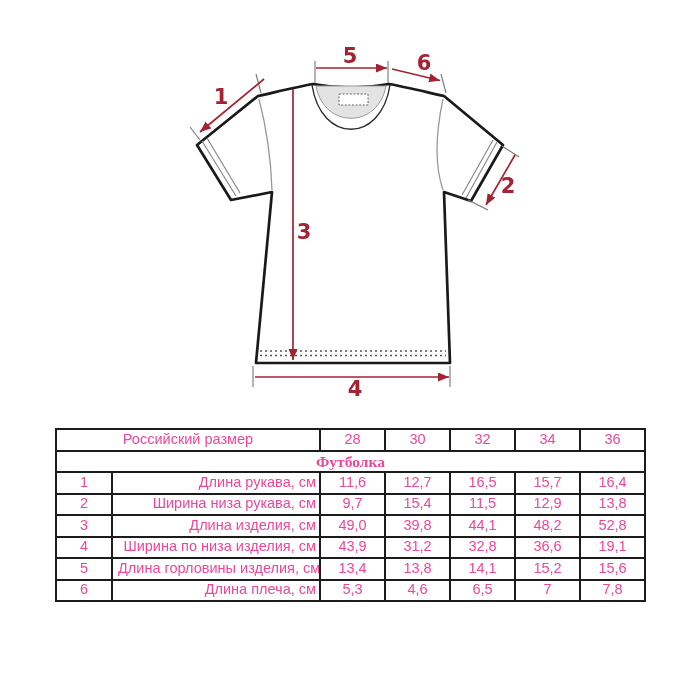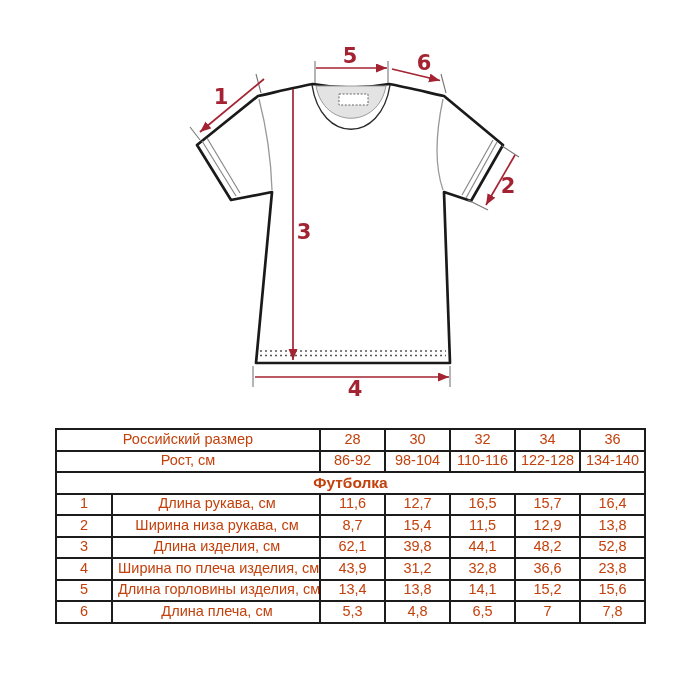--- a/index.html
+++ b/index.html
@@ -1,25 +1,25 @@
 <!DOCTYPE html>
 <html><head>
 <meta charset="utf-8">
 <style>
   html,body{margin:0;padding:0;width:700px;height:700px;background:#ffffff;overflow:hidden;
             font-family:"Liberation Sans","DejaVu Sans",sans-serif;}
   .stage{position:relative;width:700px;height:700px;background:#fff;}
   .diagram{position:absolute;left:0;top:0;width:700px;height:425px;}
   .dim-label{font-family:"DejaVu Sans","Liberation Sans",sans-serif;font-weight:bold;font-size:21px;}
   table.size-table{position:absolute;left:55px;top:428px;width:590px;border-collapse:collapse;
-            table-layout:fixed;font-size:14.5px;color:#c2410c;border-radius:6px;}
+            table-layout:fixed;font-size:14.5px;color:#ec4899;border-radius:6px;}
   table.size-table td{border:2px solid #1c1c1c;height:19.5px;padding:0 3px;text-align:center;
             vertical-align:middle;line-height:1.1;overflow:hidden;white-space:nowrap;}
-  table.size-table td.param{text-align:center;padding-left:5px;}
-  table.size-table td.section{font-weight:bold;font-size:15.5px;}
+  table.size-table td.param{text-align:right;padding-left:5px;}
+  table.size-table td.section{font-weight:bold;font-size:15.5px;font-family:Liberation Serif, serif;}
 </style>
 </head>
 <body>
 
 <div class="stage">
 
   <svg class="diagram" viewBox="0 0 700 425">
     <defs>
       <marker id="arr" markerUnits="userSpaceOnUse" markerWidth="12" markerHeight="10" refX="11" refY="4.5" orient="auto">
         <path d="M0,0 L11,4.5 L0,9 Z" fill="#a42332"></path>
@@ -101,79 +101,71 @@
     <tbody>
       <tr>
         <td colspan="2">Российский размер</td>
         <td>28</td>
         <td>30</td>
         <td>32</td>
         <td>34</td>
         <td>36</td>
       </tr>
       <tr>
-        <td colspan="2">Рост, см</td>
-        <td>86-92</td>
-        <td>98-104</td>
-        <td>110-116</td>
-        <td>122-128</td>
-        <td>134-140</td>
-      </tr>
-      <tr>
         <td colspan="7" class="section">Футболка</td>
       </tr>
       <tr>
         <td>1</td>
         <td class="param">Длина рукава, см</td>
         <td>11,6</td>
         <td>12,7</td>
         <td>16,5</td>
         <td>15,7</td>
         <td>16,4</td>
       </tr>
       <tr>
         <td>2</td>
         <td class="param">Ширина низа рукава, см</td>
-        <td>8,7</td>
+        <td>9,7</td>
         <td>15,4</td>
         <td>11,5</td>
         <td>12,9</td>
         <td>13,8</td>
       </tr>
       <tr>
         <td>3</td>
         <td class="param">Длина изделия, см</td>
-        <td>62,1</td>
+        <td>49,0</td>
         <td>39,8</td>
         <td>44,1</td>
         <td>48,2</td>
         <td>52,8</td>
       </tr>
       <tr>
         <td>4</td>
-        <td class="param">Ширина по плеча изделия, см</td>
+        <td class="param">Ширина по низа изделия, см</td>
         <td>43,9</td>
         <td>31,2</td>
         <td>32,8</td>
         <td>36,6</td>
-        <td>23,8</td>
+        <td>19,1</td>
       </tr>
       <tr>
         <td>5</td>
         <td class="param">Длина горловины изделия, см</td>
         <td>13,4</td>
         <td>13,8</td>
         <td>14,1</td>
         <td>15,2</td>
         <td>15,6</td>
       </tr>
       <tr>
         <td>6</td>
         <td class="param">Длина плеча, см</td>
         <td>5,3</td>
-        <td>4,8</td>
+        <td>4,6</td>
         <td>6,5</td>
         <td>7</td>
         <td>7,8</td>
       </tr>
     </tbody>
   </table>
 </div>
 
 </body></html>

